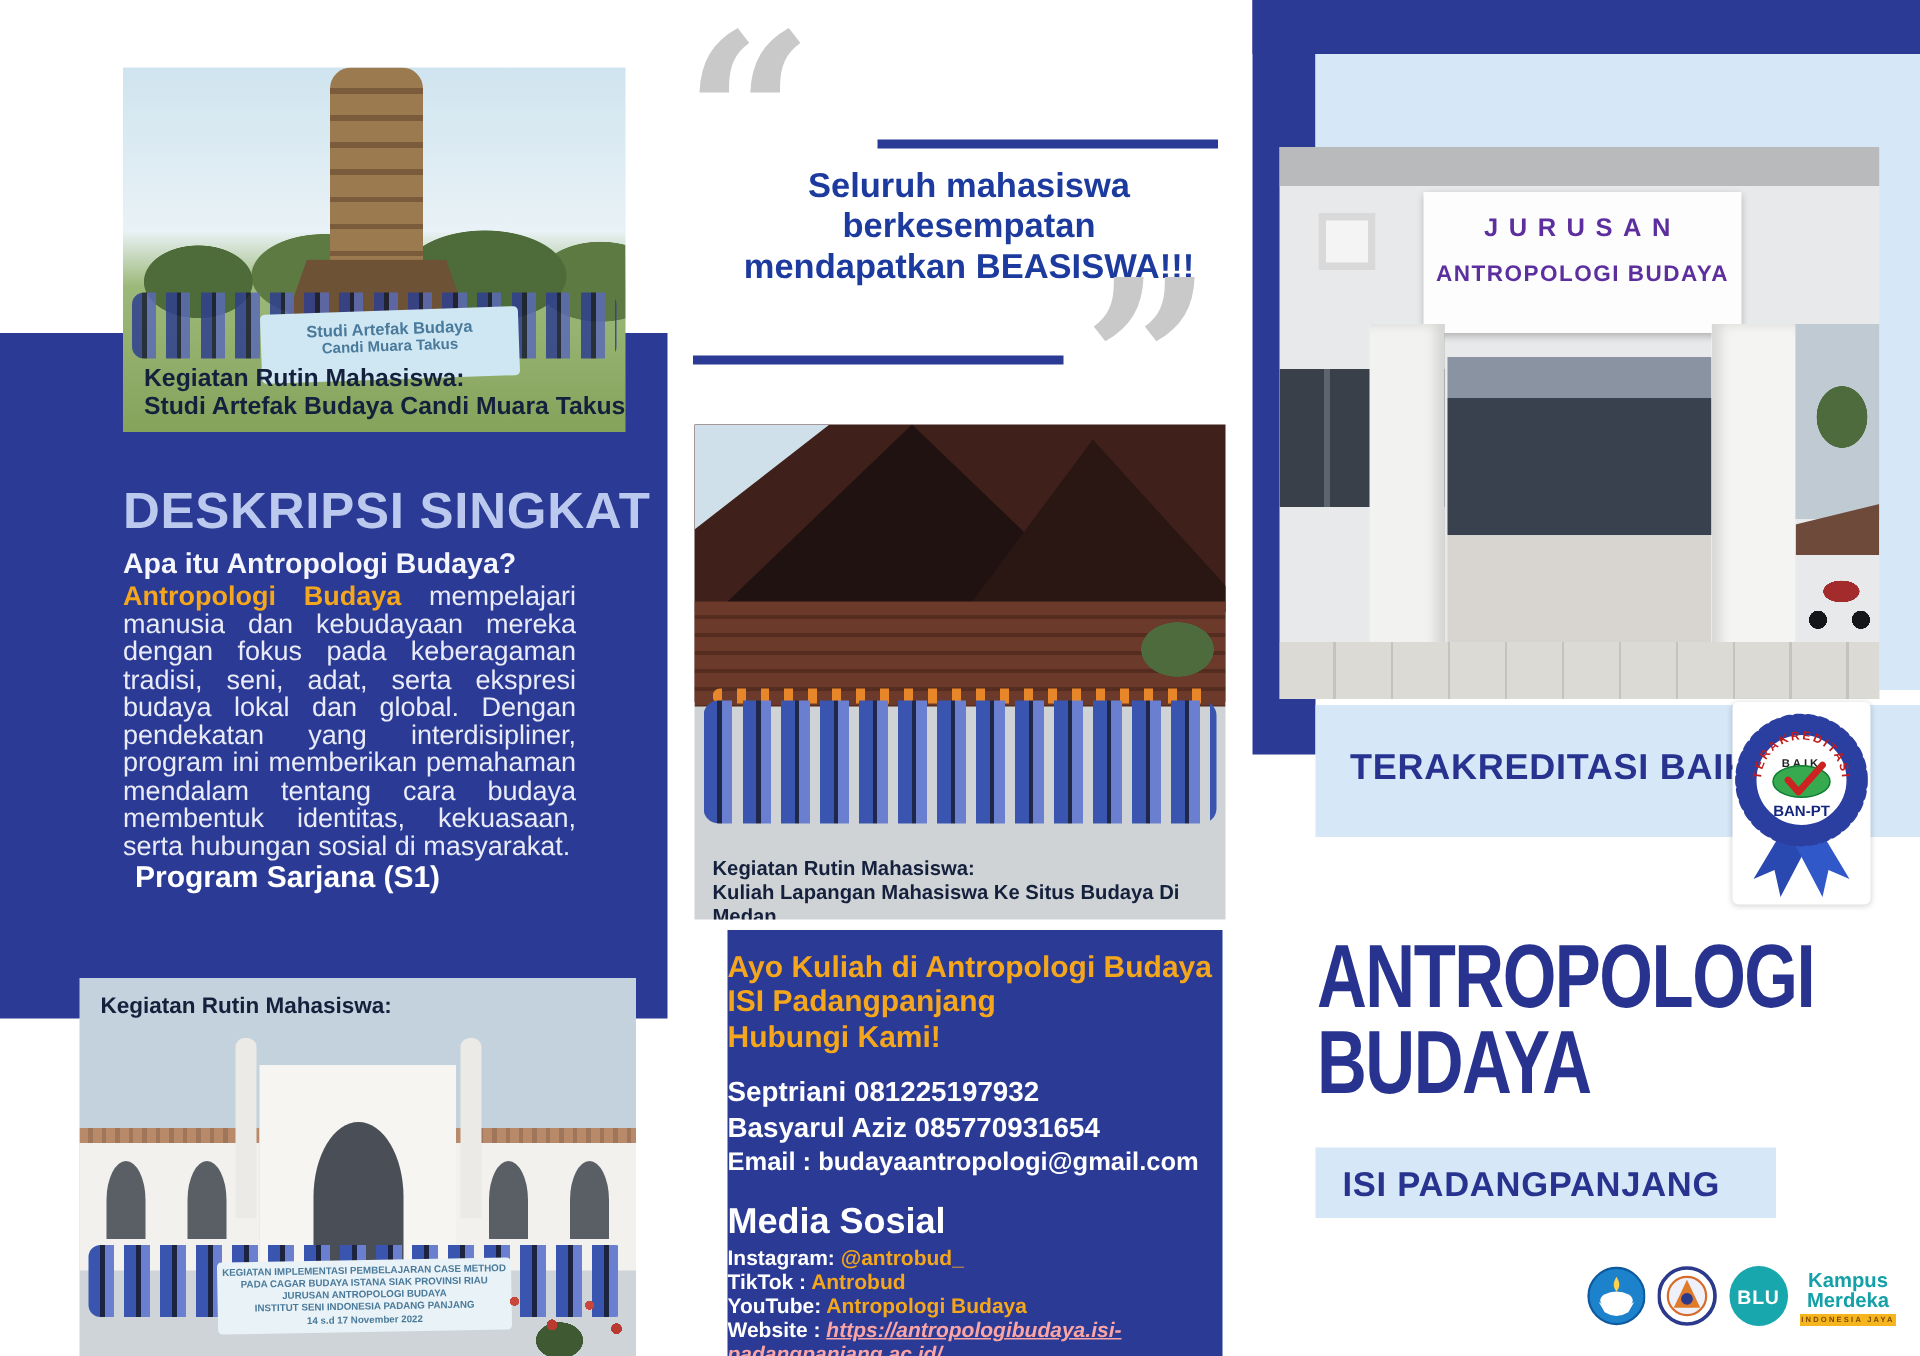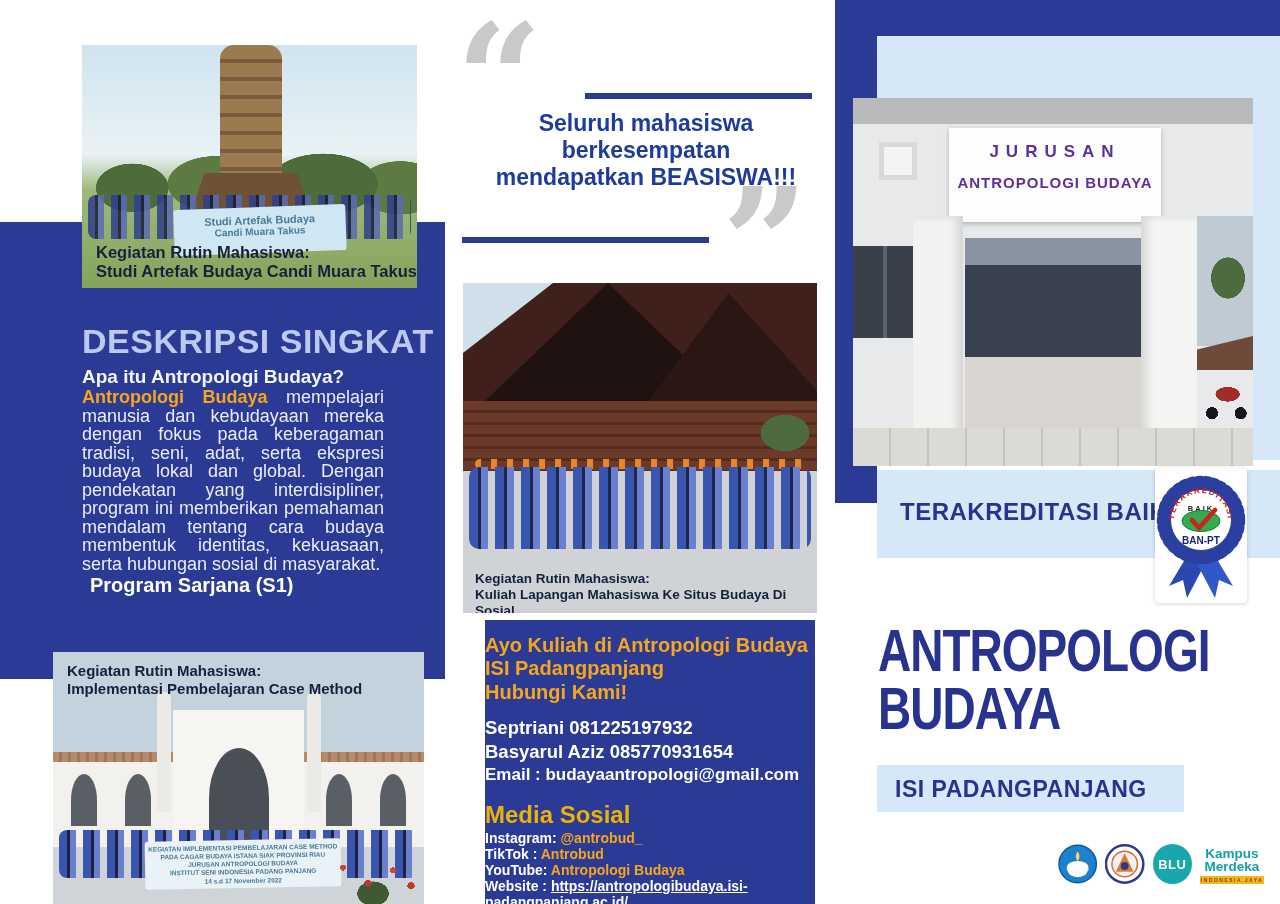--- a/index.html
+++ b/index.html
@@ -61,24 +61,24 @@
   .p2-wall{left:0;top:118px;width:354px;height:70px;background:repeating-linear-gradient(#6b3a2a 0 9px,#542c20 9px 12px);}
   .p2-green{left:290px;top:120px;width:64px;height:60px;background:radial-gradient(40px 30px at 50% 50%,#4d6b3c 60%,transparent 61%);}
   .p2-hats{left:12px;top:176px;width:330px;height:10px;background:repeating-linear-gradient(90deg,#e8872a 0 6px,rgba(0,0,0,0) 6px 16px);border-radius:5px;}
   .p2-people{left:6px;top:184px;width:342px;height:82px;background:repeating-linear-gradient(90deg,#3a55b0 0 9px,#20284a 9px 12px,#6b7fd0 12px 19px,rgba(0,0,0,0) 19px 26px);border-radius:10px;}
   .cap2{left:12px;top:288px;font-size:13.5px;}
 
   .contact-box{left:485px;top:620px;width:330px;height:356px;background:#2b3a94;color:#fff;text-align:left;}
   .c-head{margin-top:14px;color:#f4a71d;font-size:20px;font-weight:800;line-height:1.17;}
   .c-phones{margin-top:12px;font-size:18.5px;font-weight:800;line-height:1.28;}
   .c-email{font-size:17px;font-weight:800;}
-  .c-social-head{margin-top:16px;color:#eab308;font-size:24px;font-weight:800;}
+  .c-social-head{margin-top:16px;color:#ffffff;font-size:24px;font-weight:800;}
   .c-social{font-size:14px;font-weight:800;line-height:1.14;margin-top:2px;}
   .c-social .lk{color:#f4a71d;margin-top:23px;}
-  .c-social .url{color:#ffffff;text-decoration:underline;}
+  .c-social .url{color:#fca5a5;text-decoration:underline;font-style:italic;}
 
   
   .r-topband{left:835px;top:0;width:445px;height:36px;background:#2b3a94;}
   .r-stripe{left:835px;top:0;width:42px;height:503px;background:#2b3a94;}
   .r-lightpanel{left:877px;top:36px;width:403px;height:424px;background:#d6e7f8;}
 
   .photo4{left:853px;top:98px;width:400px;height:368px;background:#e8e9ea;}
   .p4-eave{left:0;top:0;width:400px;height:26px;background:#b9babc;}
   .p4-window{left:26px;top:44px;width:38px;height:38px;background:#f4f4f4;border:5px solid #d9d9d9;box-sizing:border-box;}
   .p4-sign{left:96px;top:30px;width:212px;height:94px;background:#fdfdfd;box-shadow:0 2px 5px rgba(0,0,0,.25);
@@ -159,21 +159,20 @@
     <div class="abs p3-banner">
       <div class="tb">KEGIATAN IMPLEMENTASI PEMBELAJARAN CASE METHOD</div>
       <div class="tb">PADA CAGAR BUDAYA ISTANA SIAK PROVINSI RIAU</div>
       <div class="tb">JURUSAN ANTROPOLOGI BUDAYA</div>
       <div class="tb">INSTITUT SENI INDONESIA PADANG PANJANG</div>
       <div class="tb">14 s.d 17 November 2022</div>
     </div>
     <div class="abs p3-flowers"></div>
     <figcaption class="abs photo-caption-dark cap3">
       <div>Kegiatan Rutin Mahasiswa:</div>
-      <div>Implementasi Pembelajaran Case Method</div>
     </figcaption>
   </figure>
 
   <div class="abs quote-mark qm-open">“</div>
   <div class="abs qline qline1"></div>
   <div class="abs quote-text">
     <div>Seluruh mahasiswa</div>
     <div>berkesempatan</div>
     <div>mendapatkan BEASISWA!!!</div>
   </div>
@@ -183,21 +182,21 @@
   <figure class="abs photo photo2" style="margin:0">
     <div class="abs p2-sky"></div>
     <div class="abs p2-roof1"></div>
     <div class="abs p2-roof2"></div>
     <div class="abs p2-wall"></div>
     <div class="abs p2-green"></div>
     <div class="abs p2-hats"></div>
     <div class="abs p2-people"></div>
     <figcaption class="abs photo-caption-dark cap2">
       <div>Kegiatan Rutin Mahasiswa:</div>
-      <div>Kuliah Lapangan Mahasiswa Ke Situs Budaya Di Sosial</div>
+      <div>Kuliah Lapangan Mahasiswa Ke Situs Budaya Di Medan</div>
     </figcaption>
   </figure>
 
   <div class="abs contact-box">
     <div class="c-head">
       <div>Ayo Kuliah di Antropologi Budaya</div>
       <div>ISI Padangpanjang</div>
       <div>Hubungi Kami!</div>
     </div>
     <div class="c-phones">

